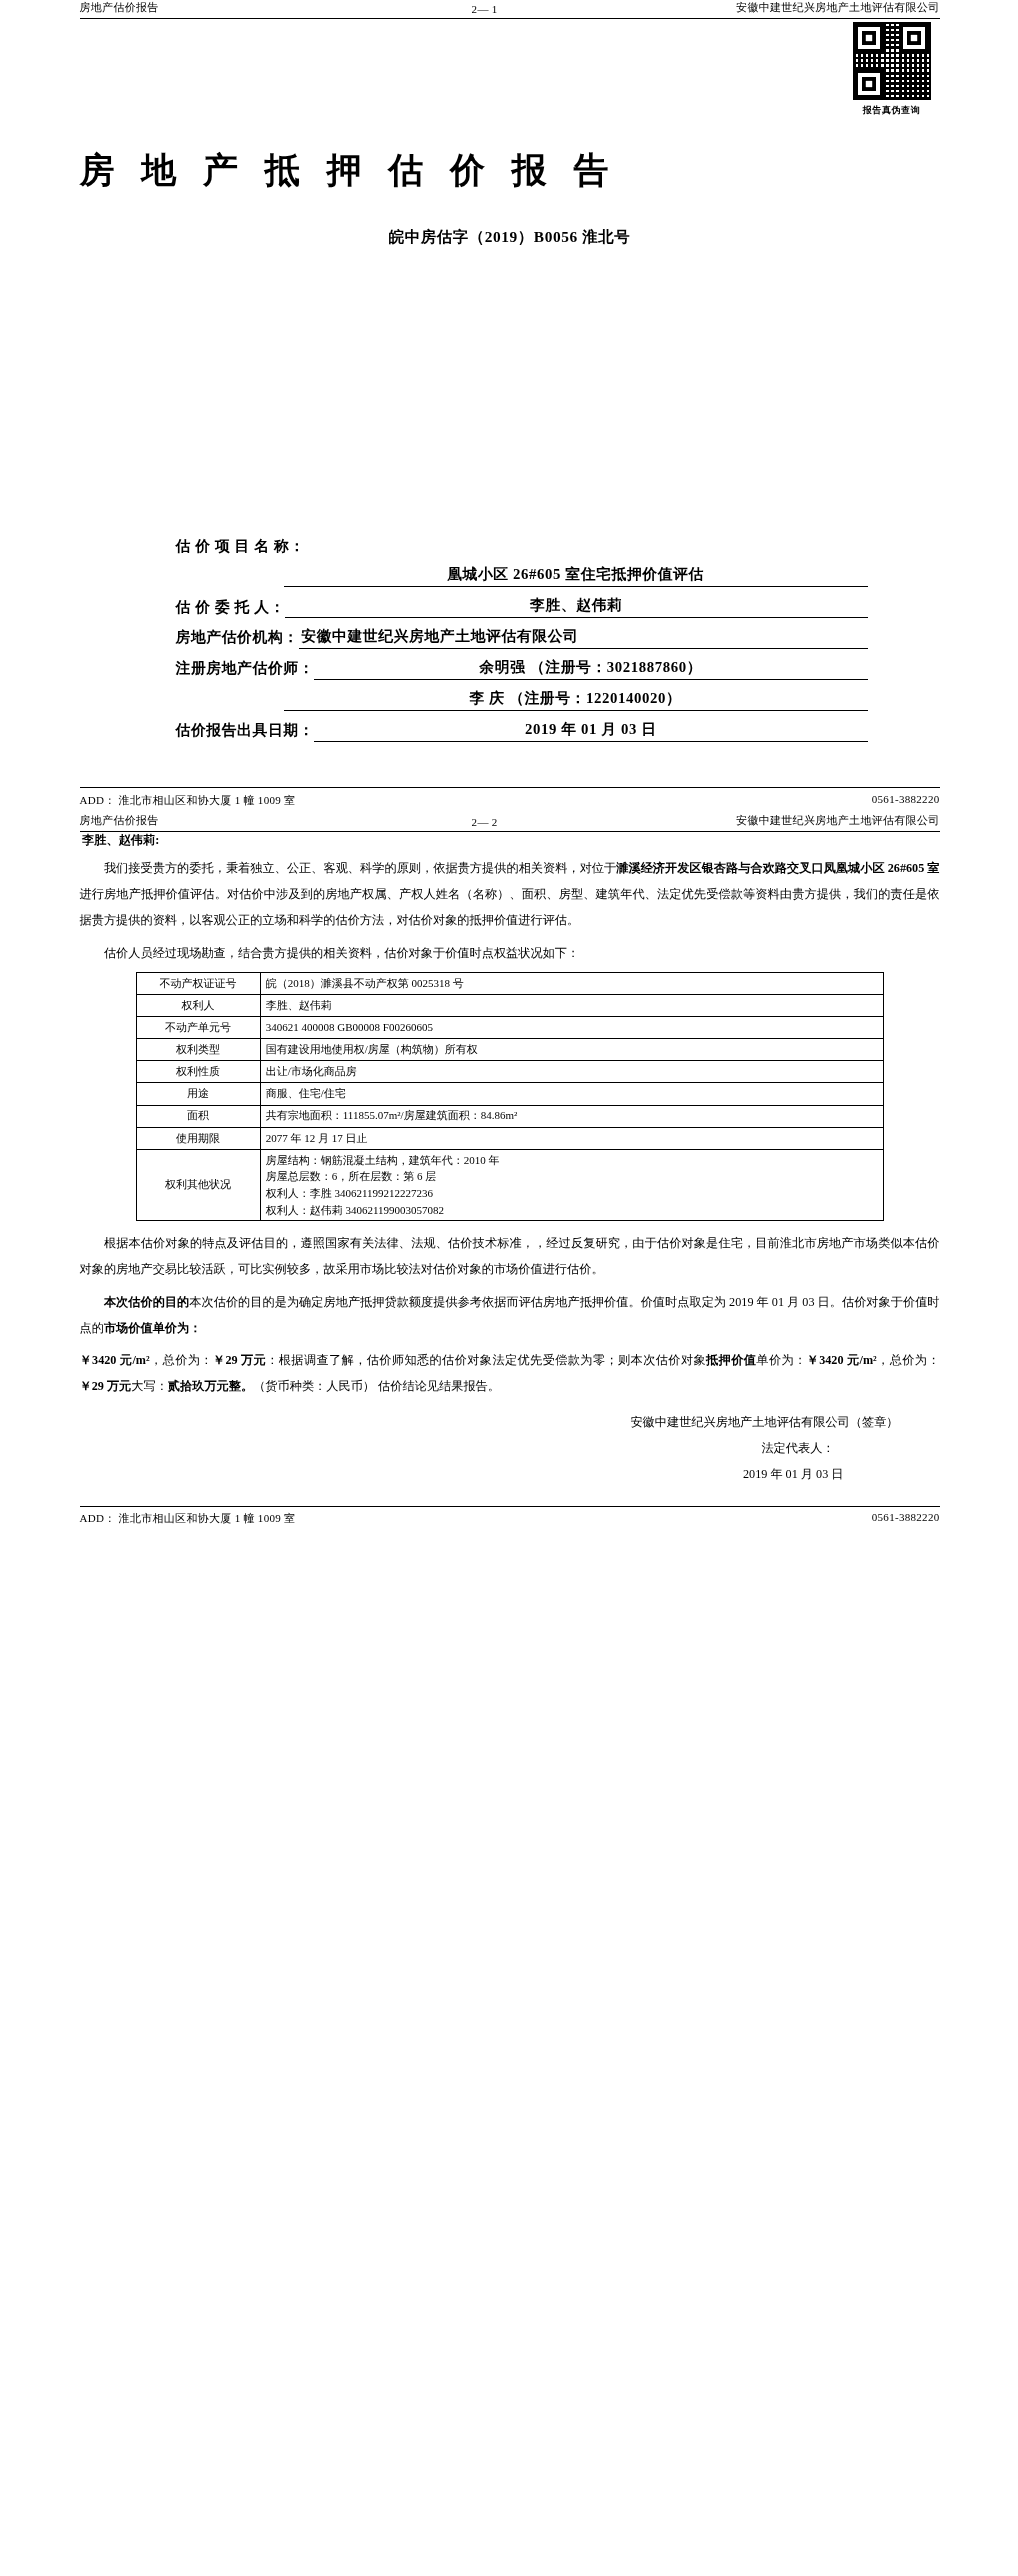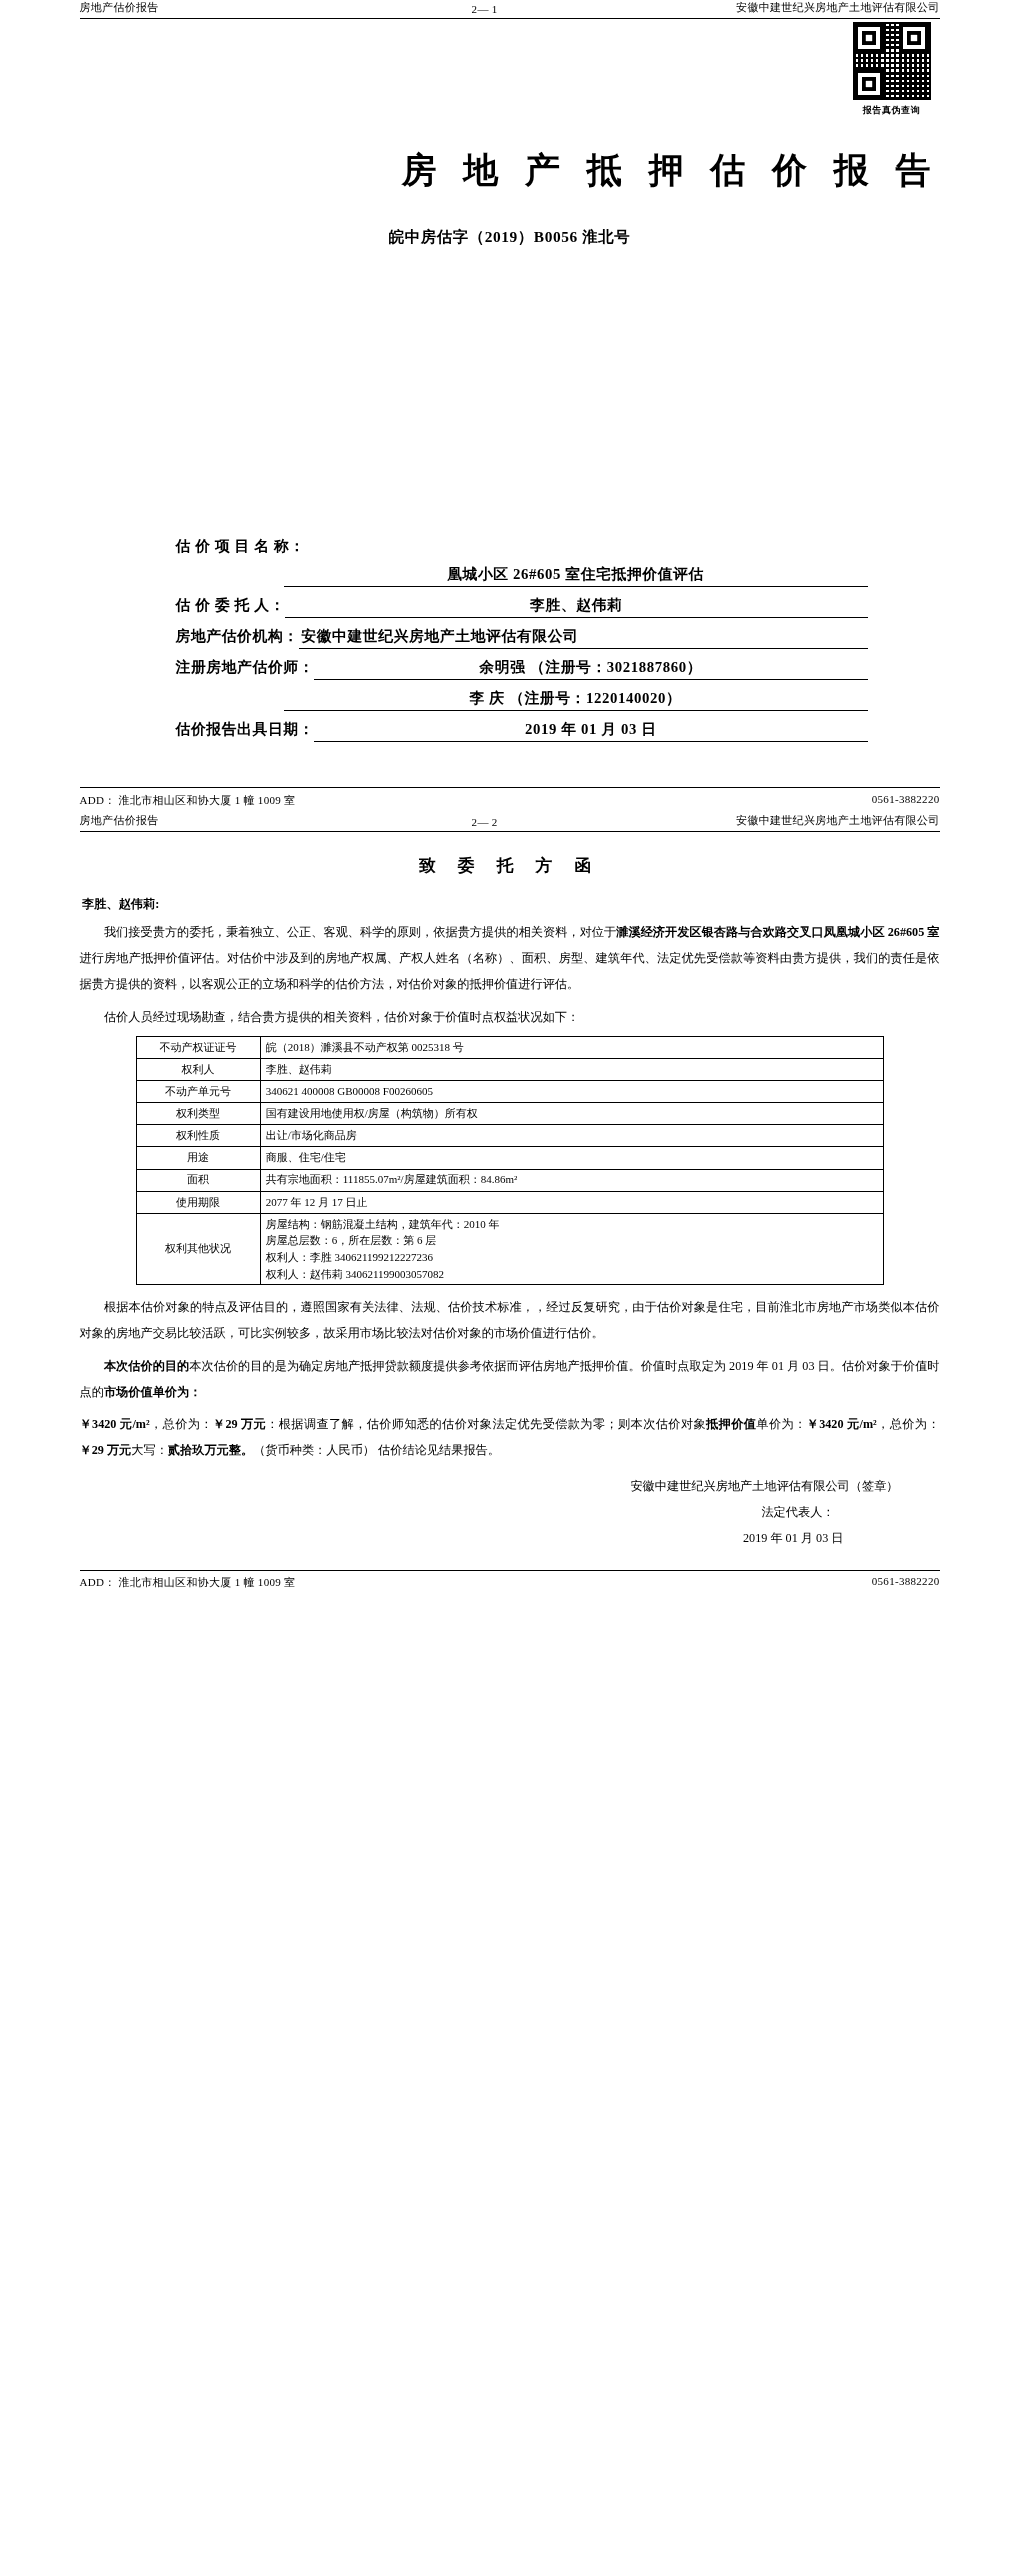--- a/index.html
+++ b/index.html
@@ -93,21 +93,21 @@
   .qr-caption {
     font-size: 9px;
     margin-top: 3.9px;
     letter-spacing: 0.6px;
     font-family: "Liberation Sans", sans-serif;
     font-weight: bold;
   }
 
   
   .cover-title {
-    text-align: right;
+    text-align: left;
     font-size: 35px;
     font-weight: bold;
     letter-spacing: 9px;
     margin-top: 128px;
     font-family: "Liberation Serif", serif;
   }
   .cover-subtitle {
     text-align: center;
     font-size: 15.4px;
     margin-top: 33px;
@@ -115,21 +115,21 @@
     font-weight: bold;
   }
 
   .cover-fields {
     margin-top: 289px;
     padding-left: 96px;
     padding-right: 72px;
   }
   .cf-row {
     display: flex;
-    align-items: flex-start;
+    align-items: center;
     font-size: 14.8px;
     font-weight: bold;
     margin-bottom: 9px;
     letter-spacing: 0.6px;
   }
   .cf-label {
     white-space: nowrap;
     flex: 0 0 auto;
   }
   .cf-value {
@@ -276,21 +276,20 @@
   </div>
 
   <div class="sheet" style="margin-top:5.1px;">
 
     <div class="runhead">
       <div class="rh-left">房地产估价报告</div>
       <div class="rh-center">2— 2</div>
       <div class="rh-right">安徽中建世纪兴房地产土地评估有限公司</div>
     </div>
 
-    <div class="letter-title">致 委 托 方 函</div>
 
     <div class="salutation">李胜、赵伟莉:</div>
 
     <p class="body"><span>我们接受贵方的委托，秉着独立、公正、客观、科学的原则，依据贵方提供的相关资料，对位于</span><span class="b">濉溪经济开发区银杏路与合欢路交叉口凤凰城小区 26#605 室</span><span>进行房地产抵押价值评估。对估价中涉及到的房地产权属、产权人姓名（名称）、面积、房型、建筑年代、法定优先受偿款等资料由贵方提供，我们的责任是依据贵方提供的资料，以客观公正的立场和科学的估价方法，对估价对象的抵押价值进行评估。</span></p>
 
     <p class="body">估价人员经过现场勘查，结合贵方提供的相关资料，估价对象于价值时点权益状况如下：</p>
 
     <table class="props">
       <tbody>
         <tr>

